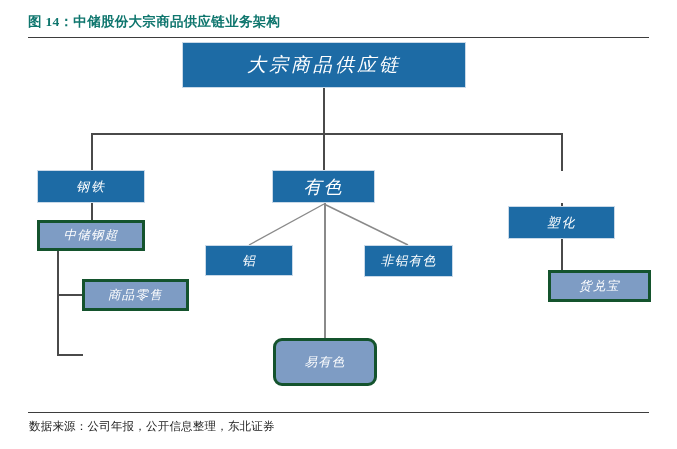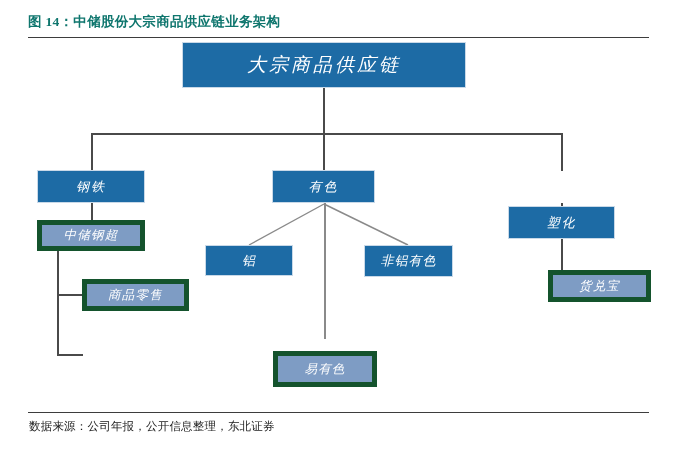--- a/index.html
+++ b/index.html
@@ -72,39 +72,39 @@
     letter-spacing: 1px;
     z-index: 3;
     font-style: italic;
   }
   .node.dark {
     background: #1d6ba5;
     border: 1px solid #c9d9e8;
   }
   .node.light {
     background: #7e9cc4;
-    border: 5px solid #14532d;
+    border: 3px solid #14532d;
   }
   .node .node-label {
     display: block;
     width: 100%;
     white-space: pre-line;
   }
   #node-root   { left: 182px; top: 42px;  width: 284px; height: 46px; font-size: 19px; letter-spacing: 3px; }
   #node-steel  { left: 37px;  top: 170px; width: 108px; height: 33px; font-size: 13px; letter-spacing: 2px; }
-  #node-nf     { left: 272px; top: 170px; width: 103px; height: 33px; font-size: 13px; letter-spacing: 2px; }
+  #node-nf     { left: 272px; top: 170px; width: 103px; height: 33px; font-size: 18px; letter-spacing: 2px; }
   #node-plast  { left: 508px; top: 170px; width: 107px; height: 33px; font-size: 13px; letter-spacing: 2px; margin-top: 36px; }
 
   #node-zcgc   { left: 37px;  top: 220px; width: 108px; height: 31px; font-size: 12.5px; letter-spacing: 1.2px; }
   #node-retail { left: 82px;  top: 279px; width: 107px; height: 32px; font-size: 12.5px; letter-spacing: 1.2px; }
   #node-park   { left: 82px;  top: 330px; width: 108px; height: 70px; font-size: 12.5px; letter-spacing: 0.6px; line-height: 22px; }
 
   #node-al     { left: 205px; top: 245px; width: 88px;  height: 31px; font-size: 13px; letter-spacing: 1px; }
   #node-nonal  { left: 364px; top: 245px; width: 89px;  height: 32px; font-size: 13px; letter-spacing: 1px; }
-  #node-eynf   { left: 273px; top: 351px; width: 104px; height: 36px; font-size: 12.5px; letter-spacing: 1.2px; }
+  #node-eynf   { left: 273px; top: 338px; width: 104px; height: 48px; font-size: 12.5px; letter-spacing: 1.2px; border-radius: 9px; }
 
   #node-hdb    { left: 548px; top: 270px; width: 103px; height: 32px; font-size: 12.5px; letter-spacing: 1.2px; }
 
   
   .conn {
     position: absolute;
     background: #4a4a4a;
     z-index: 1;
   }
   .conn.v { width: 1.6px; }

